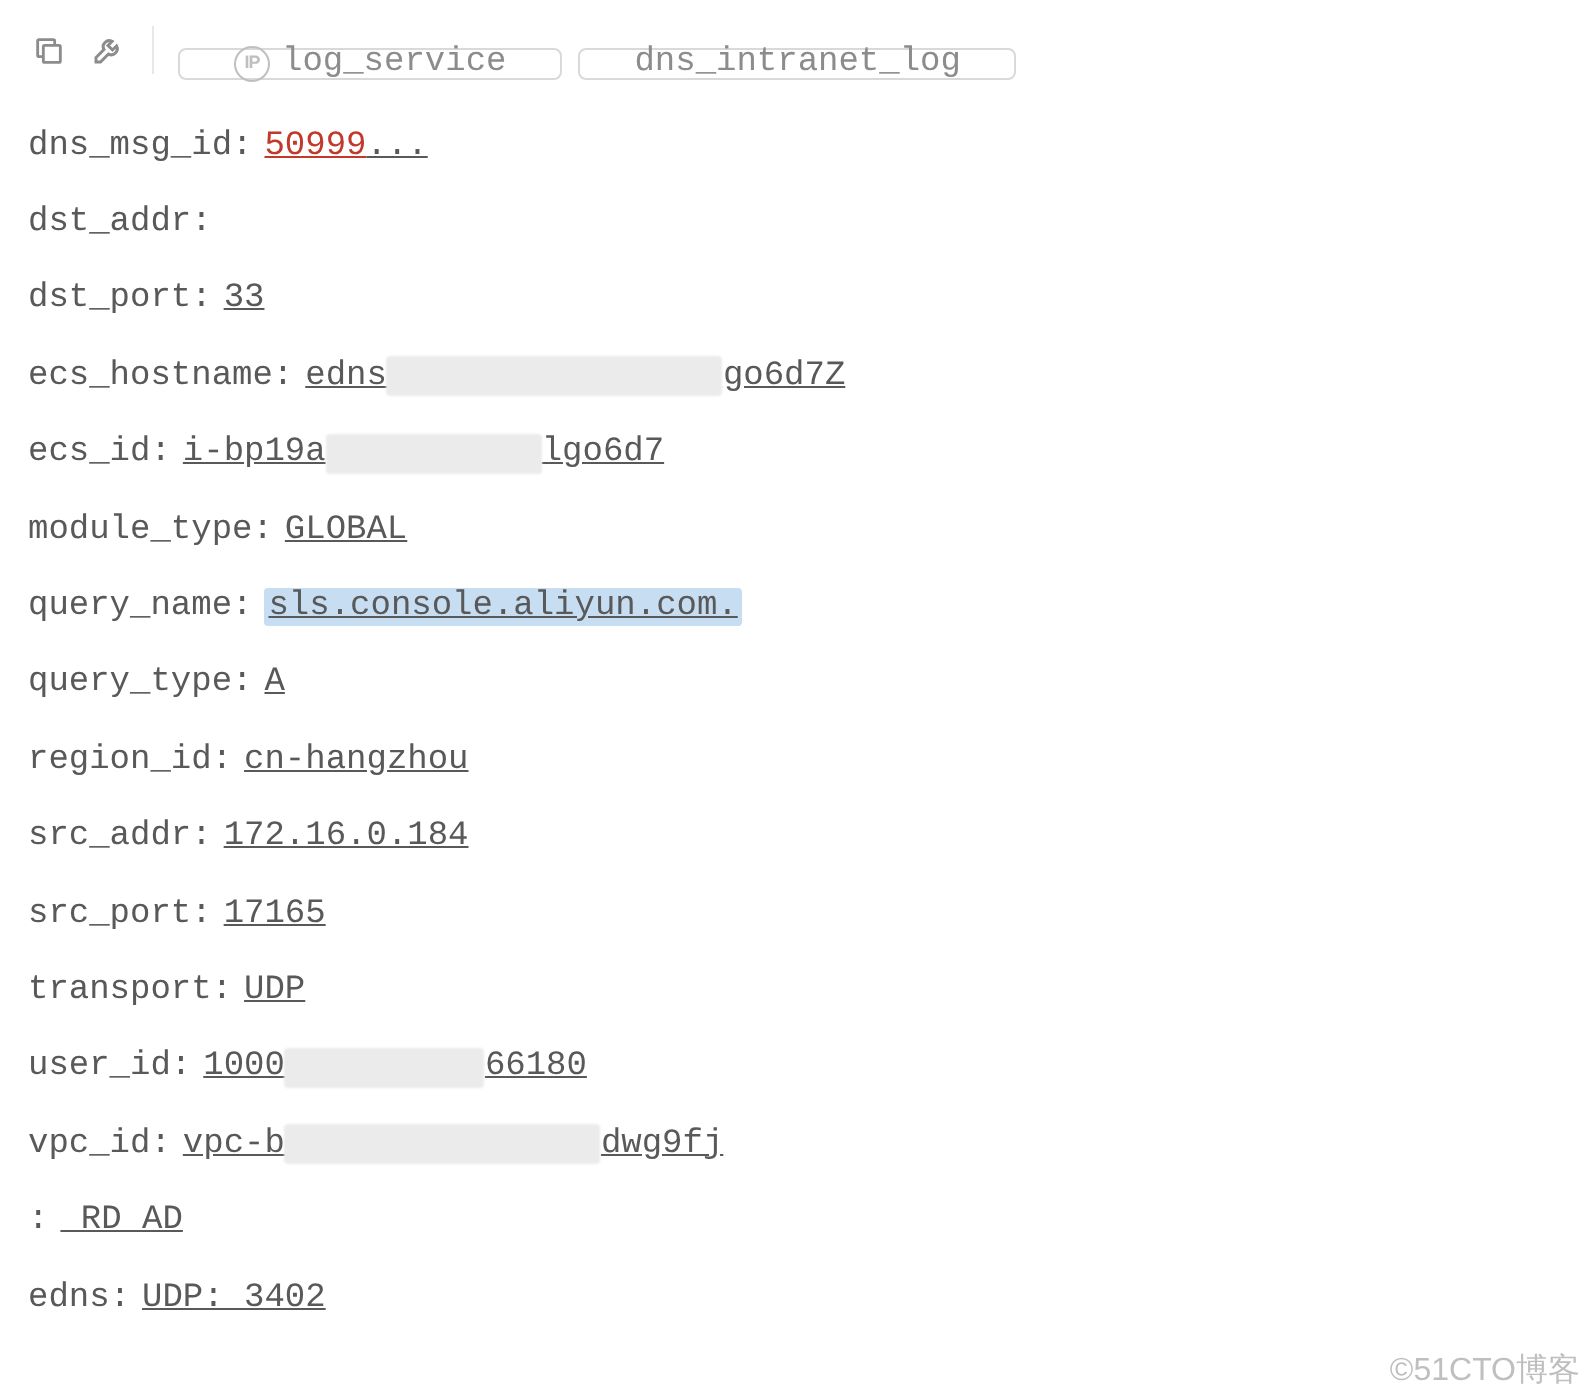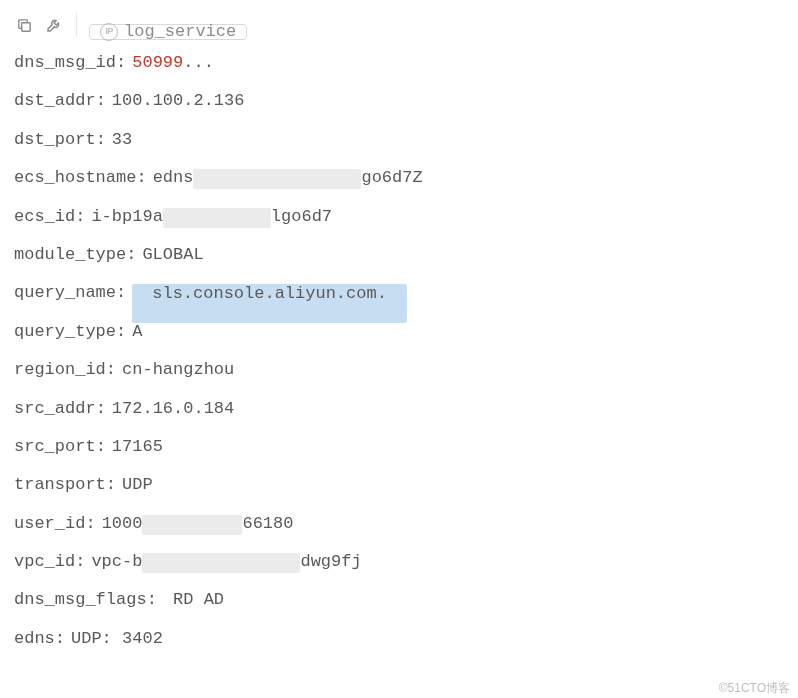--- a/index.html
+++ b/index.html
@@ -29,21 +29,21 @@
       justify-content: center;
       color: #8c8c8c;
       cursor: pointer;
     }
     .tag {
       display: inline-flex;
       align-items: center;
       gap: 6px;
       border: 1px solid #d9d9d9;
       border-radius: 4px;
-      padding: 4px 10px;
+      padding: 4px 27px;
       color: #8c8c8c;
       font-size: 17px;
       height: 16px;
       margin-top: 13px;
     }
     .tag .ip-badge {
       display: inline-flex;
       align-items: center;
       justify-content: center;
       width: 18px;
@@ -52,44 +52,45 @@
       border-radius: 50%;
       font-size: 9px;
       font-family: Arial, sans-serif;
       font-weight: bold;
       color: #bfbfbf;
       letter-spacing: -0.5px;
     }
     .fields { }
     .field-row {
       display: flex;
+      align-items: center;
       height: 38.4px;
     }
     .key { color: #595959; }
     .sep { color: #595959; margin-right: 6px; }
-    .val { color: #595959; white-space: pre; }
+    .val { color: #595959; white-space: pre; text-decoration: underline; }
     .val-red { color: #c0392b; }
     .val-hl {
       background: #c7ddf2;
-      padding: 1px 20px;
+      padding: 1px 2px;
       border-radius: 2px;
     }
     .redact {
       display: inline-block;
       background: #ebebeb;
       height: 20px;
       border-radius: 2px;
       vertical-align: middle;
       filter: blur(0.5px);
     }
     .watermark {
       position: absolute;
       bottom: 4px;
       right: 8px;
-      font-size: 12px;
+      font-size: 16px;
       color: #bfbfbf;
       font-family: Arial, sans-serif;
     }
     .divider {
       width: 1px;
       height: 24px;
       background: #e8e8e8;
       margin: 0 2px;
     }
   </style>
@@ -107,34 +108,36 @@
     <svg width="18" height="18" viewBox="0 0 24 24" fill="none" stroke="currentColor" stroke-width="2">
       <path d="M14.7 6.3a4 4 0 0 0-5.4 5.4L4 17v3h3l5.3-5.3a4 4 0 0 0 5.4-5.4L15 12l-3-3 2.7-2.7z"></path>
     </svg>
   </span>
   <span class="divider"></span>
   <span id="tags-host" style="display: inline-flex; gap: 8px;">
       <span class="tag">
         <span class="ip-badge">IP</span>
         <span>log_service</span>
       </span> 
+      <span class="tag">
+        <span>dns_intranet_log</span>
+      </span> 
     </span>
 </div>
 
 <div class="fields" id="fields-host">
     <div class="field-row">
       <span class="key">dns_msg_id</span>
       <span class="sep">:</span> 
       <span class="val val-red">50999</span>
       <span class="val">...</span>
     </div>
     <div class="field-row">
       <span class="key">dst_addr</span>
       <span class="sep">:</span> 
-      <span class="val">100.100.2.136</span>
     </div>
     <div class="field-row">
       <span class="key">dst_port</span>
       <span class="sep">:</span> 
       <span class="val">33</span>
     </div>
     <div class="field-row">
       <span class="key">ecs_hostname</span>
       <span class="sep">:</span> 
       <span class="val">edns</span>
@@ -191,21 +194,20 @@
       <span class="val">66180</span>
     </div>
     <div class="field-row">
       <span class="key">vpc_id</span>
       <span class="sep">:</span> 
       <span class="val">vpc-b</span>
       <span class="redact" style="width: 158px;"></span>
       <span class="val">dwg9fj</span>
     </div>
     <div class="field-row">
-      <span class="key">dns_msg_flags</span>
       <span class="sep">:</span> 
       <span class="val"> RD AD</span>
     </div>
     <div class="field-row">
       <span class="key">edns</span>
       <span class="sep">:</span> 
       <span class="val">UDP: 3402</span>
     </div>
   </div>
 

